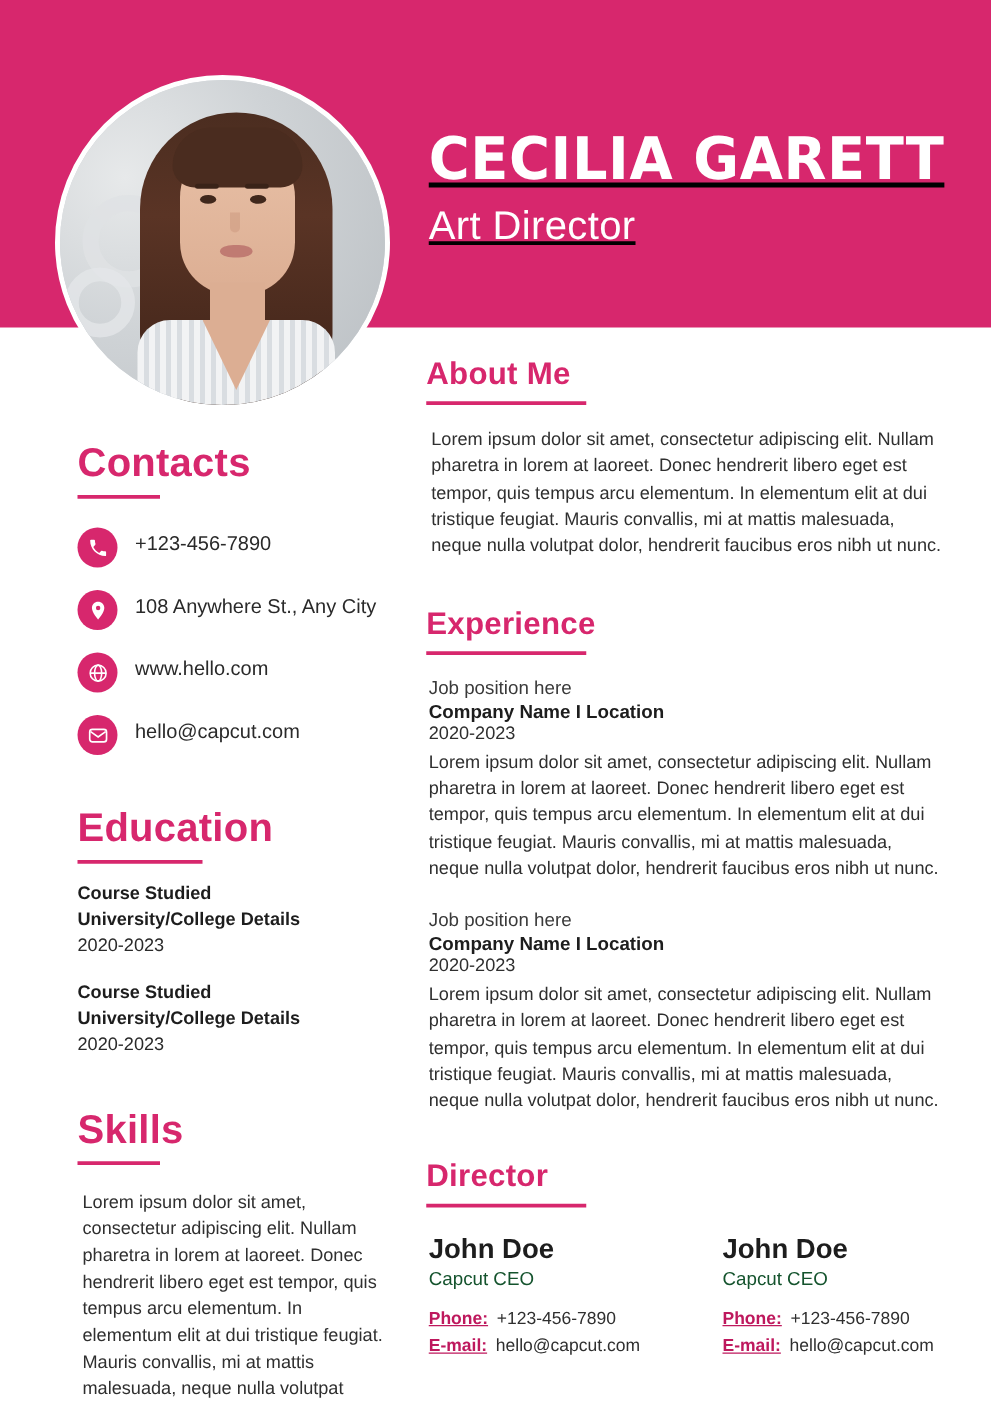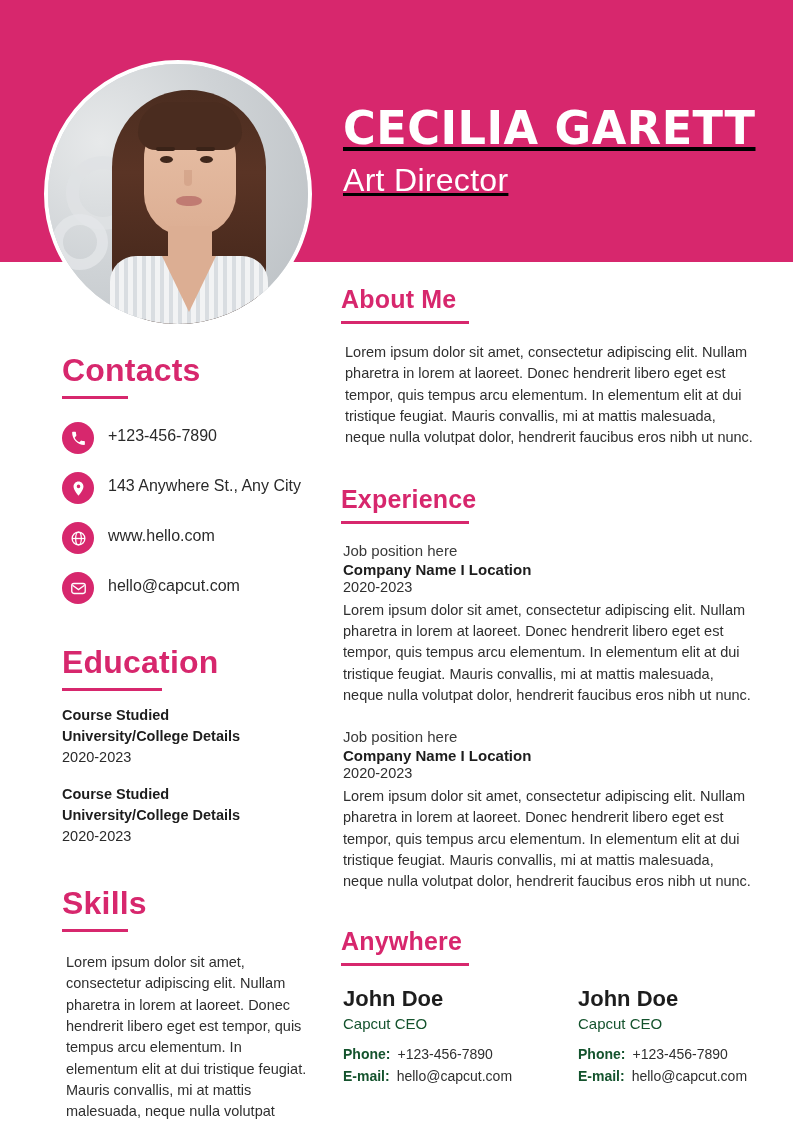--- a/index.html
+++ b/index.html
@@ -298,23 +298,24 @@
     margin-bottom: 14px;
   }
   .ref-line {
     font-size: 14px;
     color: #2f2f2f;
     margin-bottom: 6px;
     display: flex;
   }
   .ref-label {
     font-weight: bold;
-    color: #14532d;
+    color: #be185d;
     margin-right: 7px;
     white-space: nowrap;
+    text-decoration: underline;
   }
 
   .mt-exp { margin-top: 36px; }
   .mt-ref { margin-top: 34px; }
   .mt-edu { margin-top: 40px; }
   .mt-skills { margin-top: 38px; }
 </style>
 </head>
 <body>
 
@@ -363,21 +364,21 @@
           </span>
           <span class="c-text">+123-456-7890</span>
         </div>
 
         <div class="contact-row">
           <span class="c-icon">
             <svg width="17" height="17" viewBox="0 0 24 24" fill="#ffffff">
               <path d="M12 2C8.1 2 5 5.1 5 9c0 5.2 7 13 7 13s7-7.8 7-13c0-3.9-3.1-7-7-7zm0 9.5A2.5 2.5 0 1 1 12 6.5a2.5 2.5 0 0 1 0 5z"></path>
             </svg>
           </span>
-          <span class="c-text">143 Anywhere St., Any City</span>
+          <span class="c-text">108 Anywhere St., Any City</span>
         </div>
 
         <div class="contact-row">
           <span class="c-icon">
             <svg width="17" height="17" viewBox="0 0 24 24" fill="none" stroke="#ffffff" stroke-width="1.8">
               <circle cx="12" cy="12" r="9"></circle>
               <ellipse cx="12" cy="12" rx="4" ry="9"></ellipse>
               <line x1="3" y1="12" x2="21" y2="12"></line>
             </svg>
           </span>
@@ -443,21 +444,21 @@
 
       <div class="job" style="margin-top:22px;">
         <div class="job-pos">Job position here</div>
         <div class="job-company">Company Name I Location</div>
         <div class="job-year">2020-2023</div>
         <div class="job-desc">Lorem ipsum dolor sit amet, consectetur adipiscing elit. Nullam pharetra in lorem at laoreet. Donec hendrerit libero eget est tempor, quis tempus arcu elementum. In elementum elit at dui tristique feugiat. Mauris convallis, mi at mattis malesuada, neque nulla volutpat dolor, hendrerit faucibus eros nibh ut nunc.</div>
       </div>
     </div>
 
     <div class="mt-ref">
-      <div class="sec-title right">Anywhere</div>
+      <div class="sec-title right">Director</div>
       <div class="sec-rule wide"></div>
 
       <div class="ref-grid">
 
         <div class="ref-card">
           <div class="ref-name">John Doe</div>
           <div class="ref-role">Capcut CEO</div>
           <div class="ref-line">
             <span class="ref-label">Phone:</span>
             <span>+123-456-7890</span>

